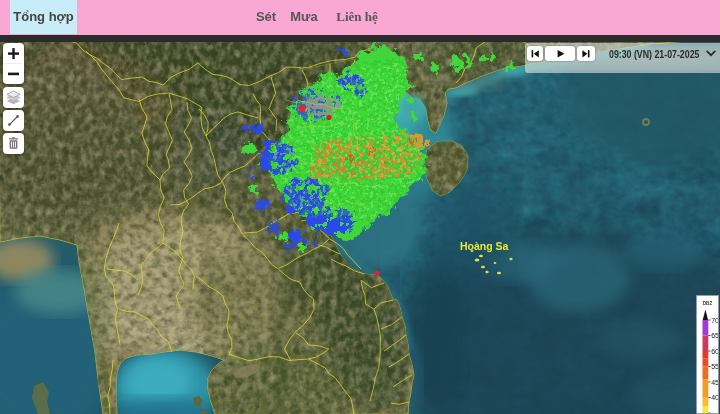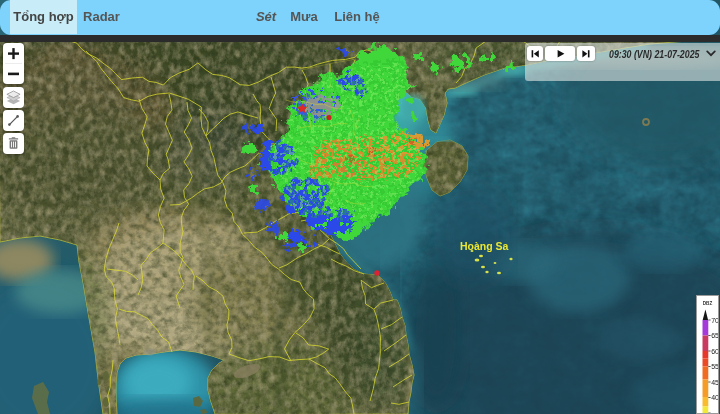--- a/index.html
+++ b/index.html
@@ -1,30 +1,30 @@
 <!DOCTYPE html>
 <html><head>
 <meta charset="utf-8">
 <style>
   html,body{margin:0;padding:0;width:720px;height:414px;overflow:hidden;
     font-family:"Liberation Sans",sans-serif;background:#000;}
   #stage{position:relative;width:720px;height:414px;overflow:hidden;}
   #mapsvg{position:absolute;left:0;top:0;}
   
-  #nav{position:absolute;left:0;top:0;width:720px;height:35px;background:#7dd3fc;z-index:10;border-radius:11px;}
+  #nav{position:absolute;left:0;top:0;width:720px;height:35px;background:#f9a8d4;z-index:10;}
   .tab{position:absolute;top:0;height:34px;line-height:34px;font-size:13px;font-weight:bold;color:#555;text-align:center;white-space:nowrap;}
   .tab.active{background:#c9edf8;color:#444;}
   #strip{position:absolute;left:0;top:35px;width:720px;height:7px;background:#2b2b2b;z-index:10;}
   
   .lbtn{position:absolute;left:3px;width:21px;background:#fff;border-radius:4px;z-index:9;
         box-shadow:0 1px 3px rgba(0,0,0,0.35);}
   #zoomctl{top:43px;height:41px;}
   
-  #playbar{position:absolute;left:525px;top:43px;width:195px;height:38px;z-index:9;
-     background:rgba(225,232,229,0.6);border-radius:3px 0 0 3px;font-style:italic;}
+  #playbar{position:absolute;left:525px;top:43px;width:195px;height:30px;z-index:9;
+     background:rgba(225,232,229,0.6);border-radius:3px 0 0 3px;}
   .pbtn{position:absolute;top:2.5px;height:15.5px;background:#fff;border-radius:3px;
      box-shadow:0 0 2px rgba(0,0,0,0.4);}
   #ptime{position:absolute;left:84px;top:0;height:21.5px;line-height:22px;
      font-size:10.6px;font-weight:bold;color:#2a2a2a;white-space:nowrap;
      transform:scaleX(0.83);transform-origin:0 50%;}
   #pchev{position:absolute;left:181px;top:7px;}
   
   #legend{position:absolute;left:696px;top:295px;width:23px;height:119px;z-index:9;
      background:#fff;border:1px solid #9a9a9a;box-sizing:border-box;overflow:hidden;}
 </style>
@@ -416,24 +416,23 @@
       <ellipse cx="499" cy="273" rx="2" ry="1.2"></ellipse>
       <ellipse cx="511" cy="259" rx="1.6" ry="1.2"></ellipse>
       <ellipse cx="472" cy="251" rx="1.5" ry="1"></ellipse>
       <ellipse cx="495" cy="263" rx="1.4" ry="1"></ellipse>
     </g>
   </g>
   </svg>
 
   <div id="nav">
     <div class="tab active" style="left:10px;width:67px;">Tổng hợp</div>
-    <div class="tab" style="left:80px;width:43px;">Radar</div>
-    <div class="tab" style="left:250px;width:32px;font-style:italic;">Sét</div>
+    <div class="tab" style="left:250px;width:32px;">Sét</div>
     <div class="tab" style="left:285px;width:38px;">Mưa</div>
-    <div class="tab" style="left:328px;width:58px;">Liên hệ</div>
+    <div class="tab" style="left:328px;width:58px;font-family:Liberation Serif, serif;">Liên hệ</div>
   </div>
   <div id="strip"></div>
 
   <div class="lbtn" id="zoomctl">
     <svg width="21" height="41" viewBox="0 0 21 41">
       <line x1="2" y1="20.5" x2="19" y2="20.5" stroke="#ececec" stroke-width="1"></line>
       <g fill="#1a1a1a">
         <rect x="5" y="9.4" width="11" height="2.4"></rect>
         <rect x="9.3" y="5.1" width="2.4" height="11"></rect>
         <rect x="5" y="29.6" width="11" height="2.6"></rect>

